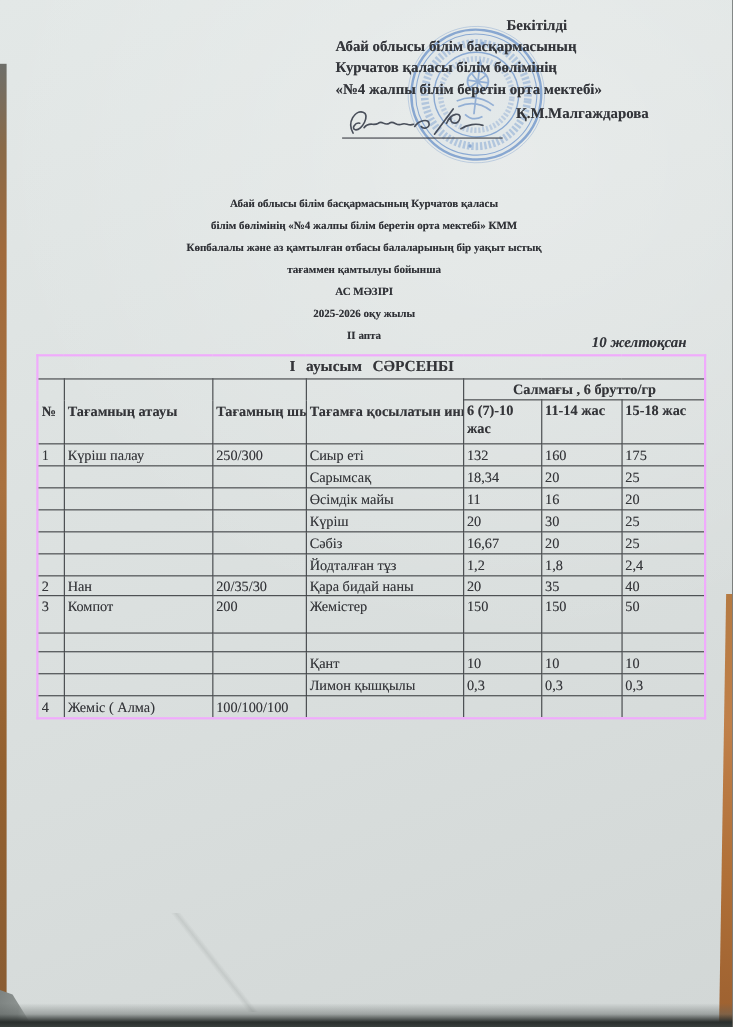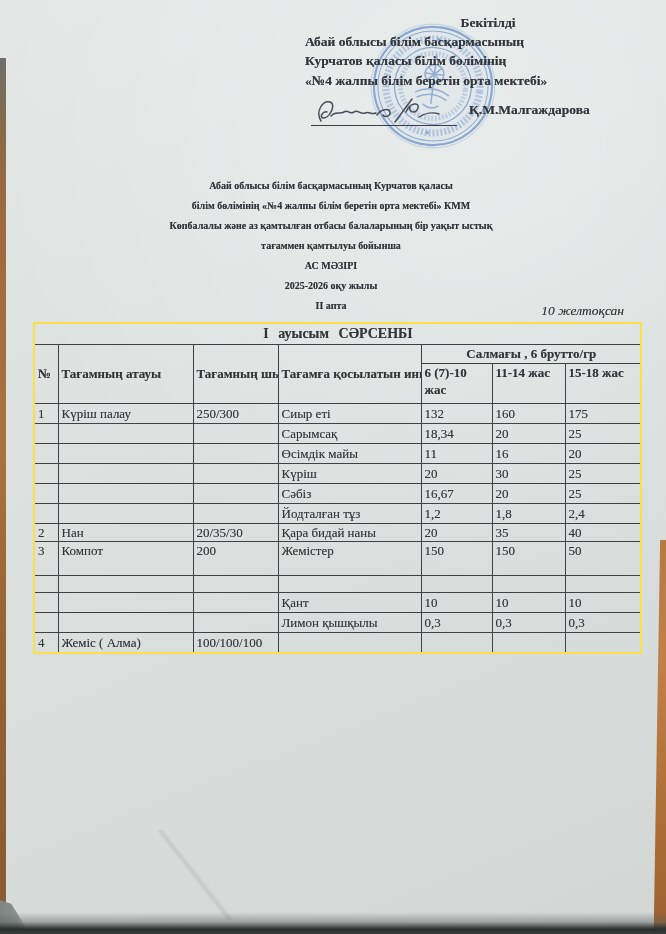--- a/index.html
+++ b/index.html
@@ -44,50 +44,50 @@
     position:absolute;left:0;bottom:0;width:100%;height:22px;
     background:linear-gradient(rgba(60,66,64,0) 0%,rgba(92,98,96,.45) 45%,#2a2f2d 78%,#3a403e 100%);
   }
   
   .approval{
     position:absolute;left:305px;top:13px;width:350px;
     font-weight:700;font-size:13.5px;line-height:19.2px;color:#33353a;
     text-shadow:0 0 .6px rgba(51,53,58,.55);
   }
   .approval .l0{margin-left:16px;text-align:center;}
-  .sig-row{display:flex;align-items:center;margin-top:3px;}
+  .sig-row{display:flex;align-items:flex-start;margin-top:3px;}
   .sig-box{position:relative;width:146px;height:32px;border-bottom:1.6px solid #3a3d44;margin-left:6px;flex:0 0 auto;}
   .sig-box svg{position:absolute;left:0;bottom:-4px;}
   .signer{margin-left:12px;white-space:nowrap;}
   
   .stamp{position:absolute;left:363px;top:16px;width:140px;height:140px;opacity:.62;transform:rotate(7deg);}
   
   .title-block{
     position:absolute;left:20px;top:176px;width:622px;text-align:center;
     font-weight:700;font-size:10px;line-height:20px;color:#303237;
     text-shadow:0 0 .6px rgba(48,50,55,.55);
   }
   .date-note{
     position:absolute;top:303px;right:42px;
-    font-weight:400;font-style:italic;font-size:13.5px;color:#33353a;
+    font-weight:700;font-style:italic;font-size:13.5px;color:#33353a;
     text-shadow:0 0 .5px rgba(51,53,58,.5);
   }
   
   table.menu{
     position:absolute;left:33px;top:322px;width:607px;
     border-collapse:collapse;table-layout:fixed;
     font-size:13px;color:#343539;
   }
   table.menu td{
     border:1px solid #3f4245;
     padding:0 2px 0 3px;line-height:1.16;vertical-align:middle;
     overflow:hidden;white-space:nowrap;
     text-shadow:0 0 .5px rgba(52,53,57,.45);
   }
-  table.menu{border:2px solid #fde047;}
+  table.menu{border:2px solid #f0abfc;}
   tr.shift td{
     text-align:center;font-weight:700;font-size:14px;height:20px;word-spacing:6px;
   }
   tr.head td,tr.ages td{font-weight:700;}
   tr.head td{height:18px;}
   tr.ages td{height:38px;vertical-align:top;white-space:normal;line-height:1.3;padding-top:1px;}
   td.h-no{vertical-align:middle;}
   td.h-dish{vertical-align:top;white-space:normal;padding-top:1px;}
   td.h-out,td.h-ing{vertical-align:bottom;white-space:normal;padding-bottom:2px;}
   td.h-weight{text-align:center;font-weight:700;}

